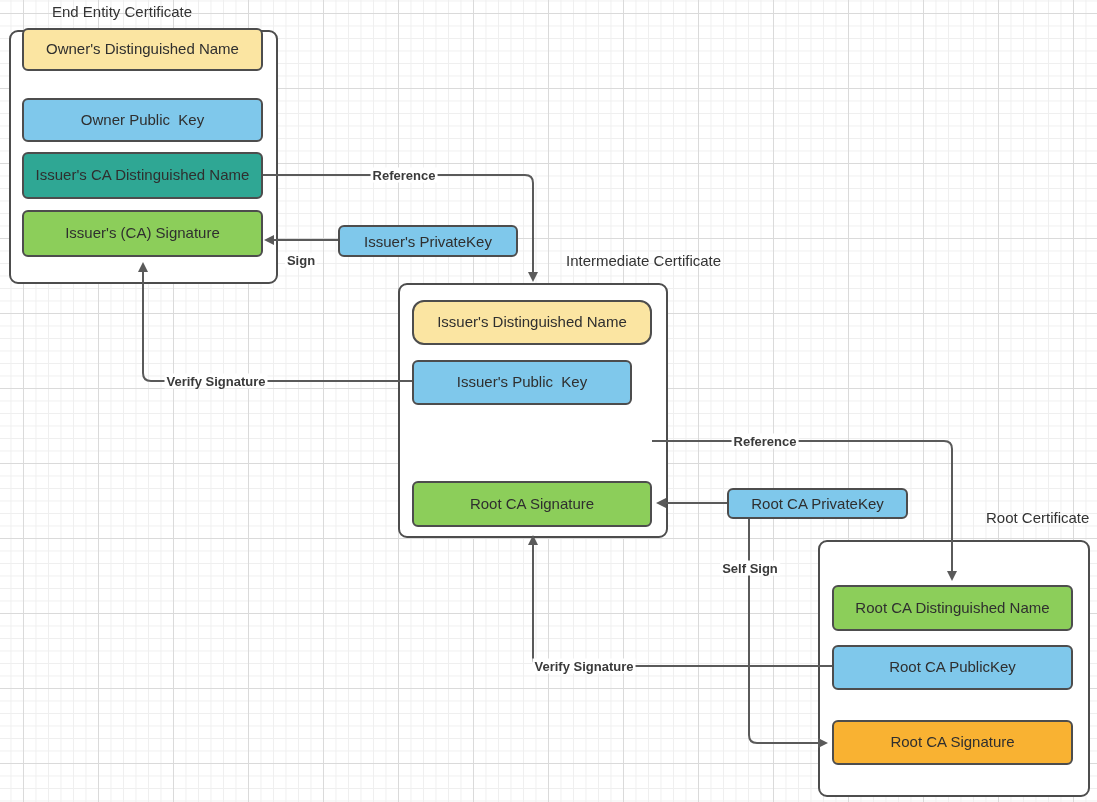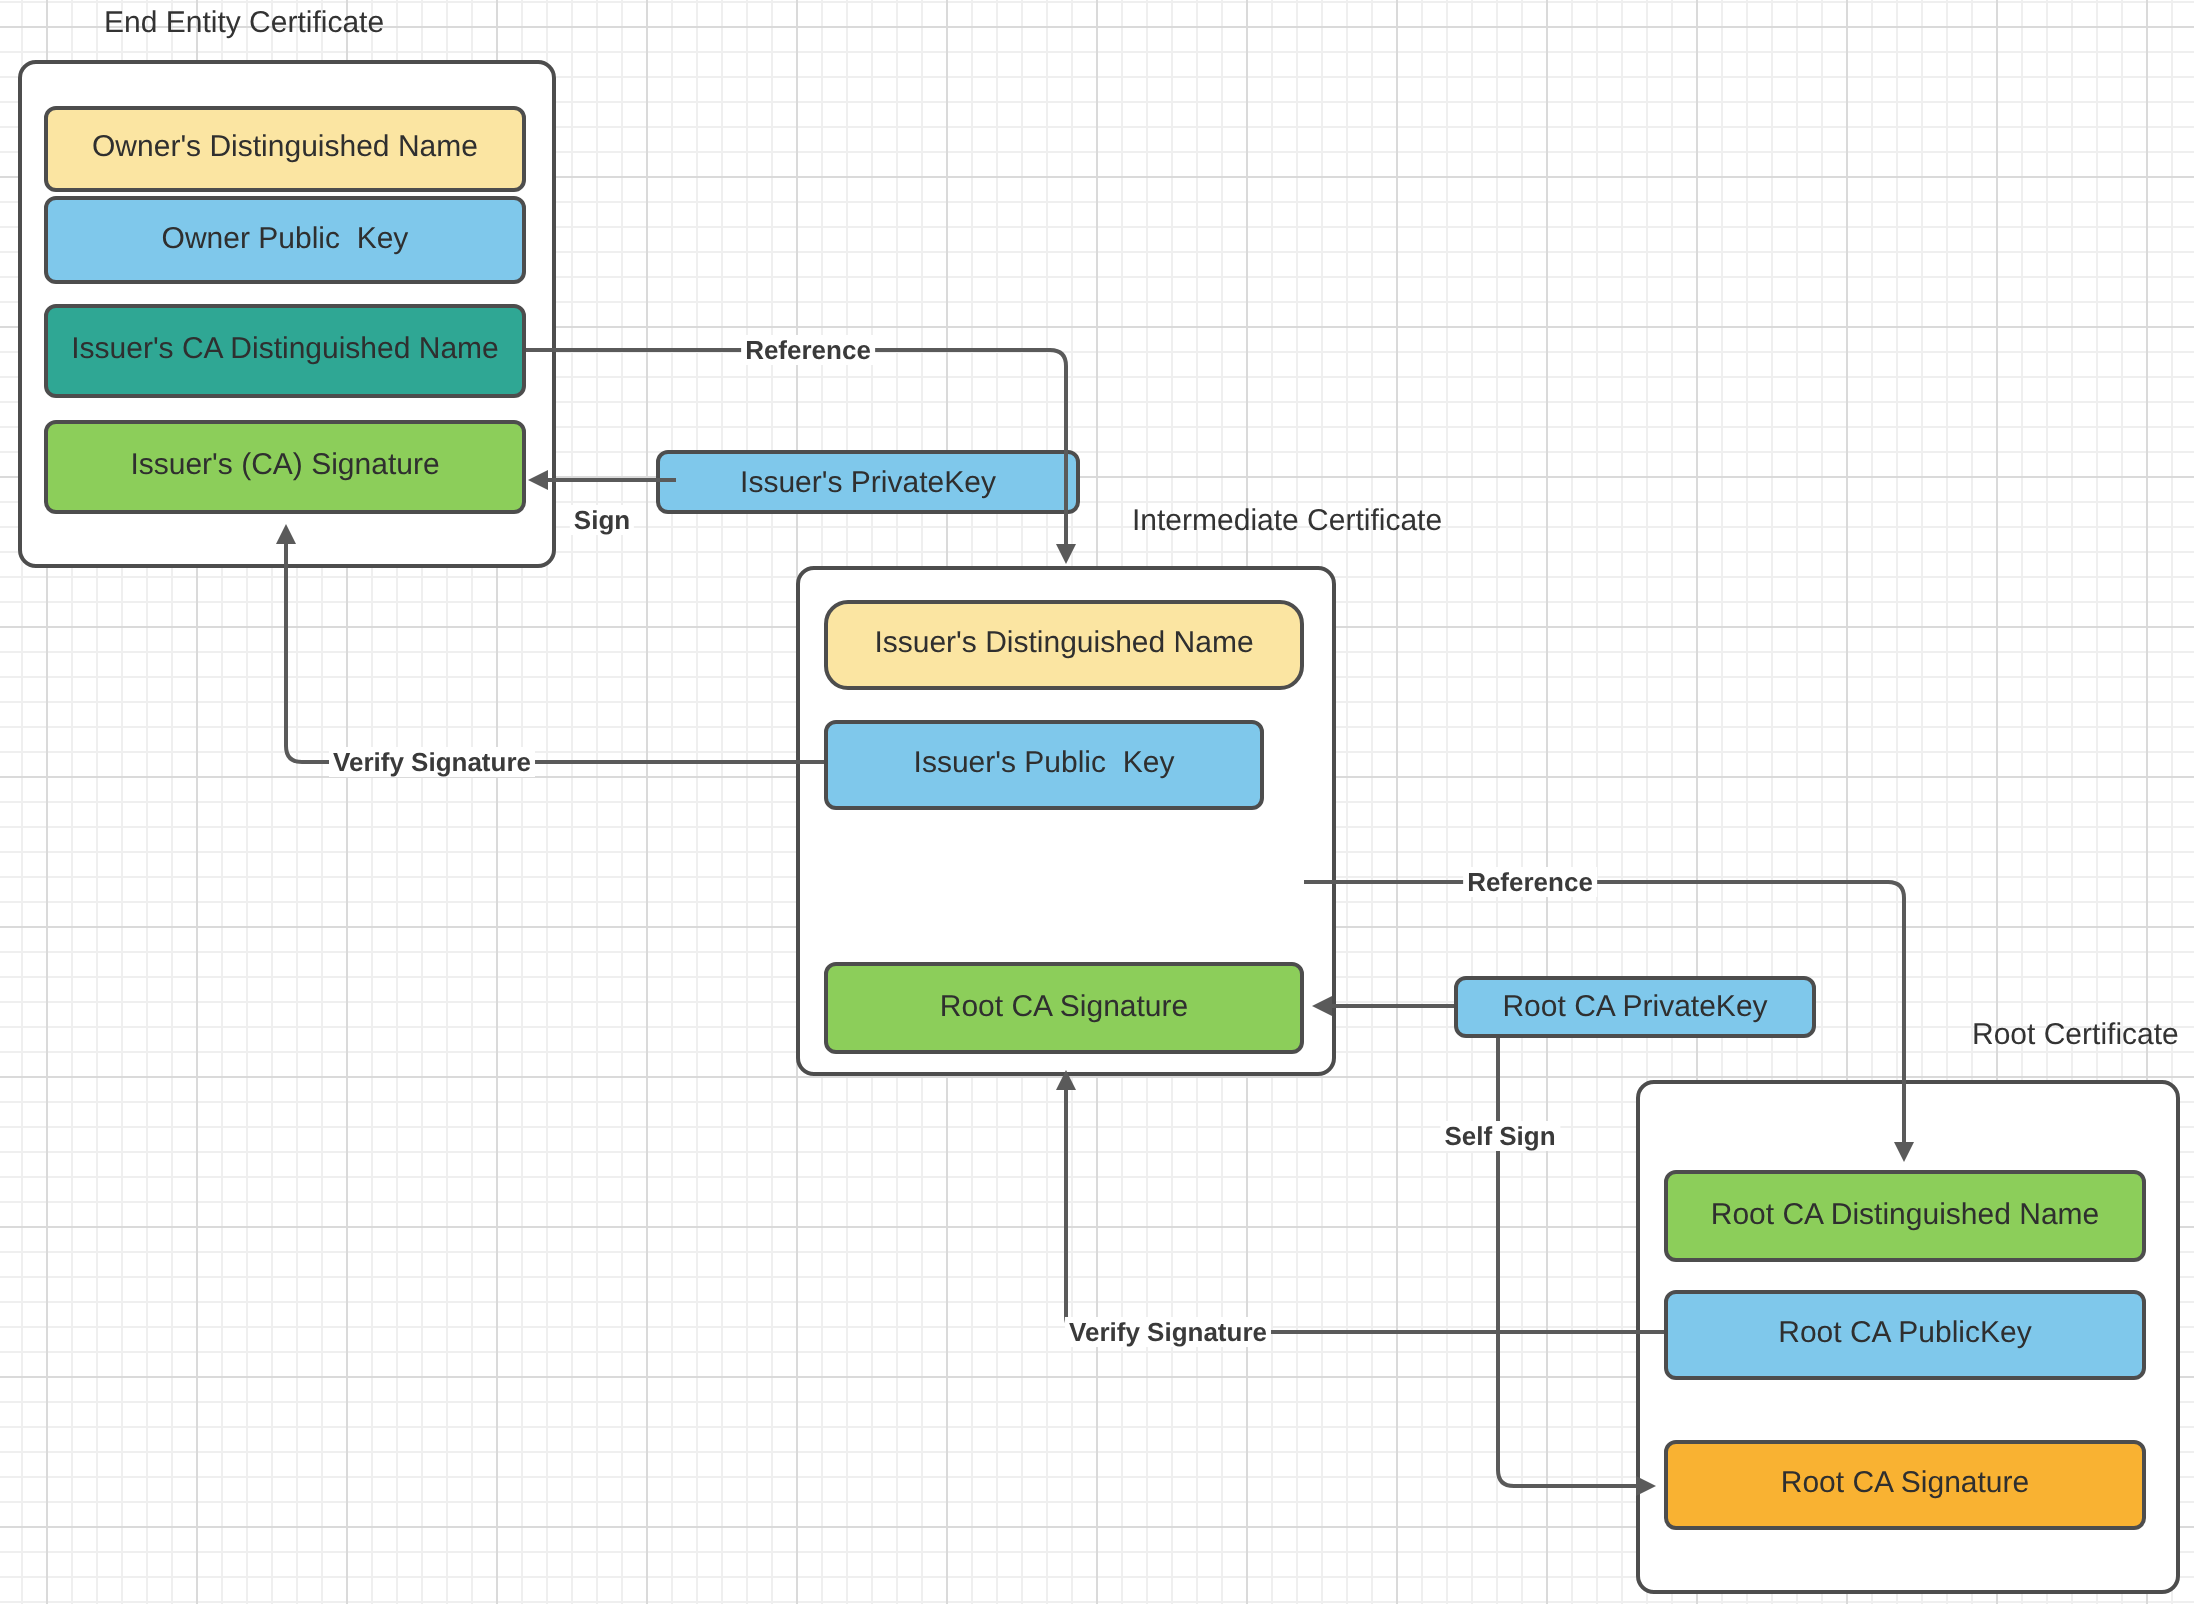--- a/index.html
+++ b/index.html
@@ -46,38 +46,38 @@
     padding:0 2px;white-space:nowrap;z-index:5;
   }
 </style>
 </head>
 <body>
 
 <div id="canvas">
 
   <div class="cert-title" style="left:52px;top:3px;">End Entity Certificate</div>
   <div class="cert" style="left:9px;top:30px;width:265px;height:250px;"></div>
-  <div class="field fill-yellow" style="left:22px;top:53px;width:241px;height:43px;">Owner's Distinguished Name</div>
+  <div class="field fill-yellow" style="left:22px;top:28px;width:241px;height:43px;">Owner's Distinguished Name</div>
   <div class="field fill-blue" style="left:22px;top:98px;width:241px;height:44px;">Owner Public  Key</div>
   <div class="field fill-teal" style="left:22px;top:152px;width:241px;height:47px;">Issuer's CA Distinguished Name</div>
   <div class="field fill-green" style="left:22px;top:210px;width:241px;height:47px;">Issuer's (CA) Signature</div>
 
   <div class="cert-title" style="left:566px;top:252px;">Intermediate Certificate</div>
   <div class="cert" style="left:398px;top:283px;width:266px;height:251px;"></div>
   <div class="field fill-yellow" style="left:412px;top:300px;width:240px;height:45px;border-radius:12px;">Issuer's Distinguished Name</div>
   <div class="field fill-blue" style="left:412px;top:360px;width:220px;height:45px;">Issuer's Public  Key</div>
   <div class="field fill-green" style="left:412px;top:481px;width:240px;height:46px;">Root CA Signature</div>
 
   <div class="cert-title" style="left:958px;top:509px;margin-left:28px;">Root Certificate</div>
   <div class="cert" style="left:818px;top:540px;width:268px;height:253px;"></div>
   <div class="field fill-green" style="left:832px;top:585px;width:241px;height:46px;">Root CA Distinguished Name</div>
   <div class="field fill-blue" style="left:832px;top:645px;width:241px;height:45px;">Root CA PublicKey</div>
   <div class="field fill-orange" style="left:832px;top:720px;width:241px;height:45px;">Root CA Signature</div>
 
-  <div class="keybox" style="left:328px;top:225px;width:212px;height:32px;">Issuer's PrivateKey</div>
+  <div class="keybox" style="left:338px;top:225px;width:180px;height:32px;">Issuer's PrivateKey</div>
   <div class="keybox" style="left:727px;top:488px;width:181px;height:31px;">Root CA PrivateKey</div>
 
   <svg id="wires" viewBox="0 0 1097 802">
 
     <path class="w" d="M263,175 L525,175 Q533,175 533,183 L533,272"></path>
     <path class="ah" d="M533,282 L528,272 L538,272 Z"></path>
 
     <path class="w" d="M338,240 L274,240"></path>
     <path class="ah" d="M264,240 L274,235 L274,245 Z"></path>
 

